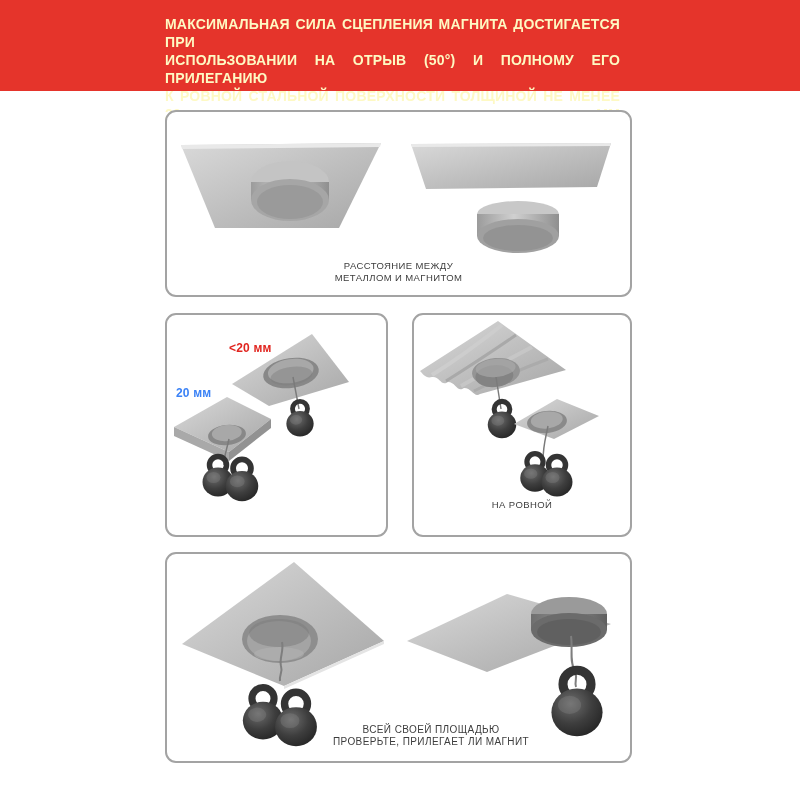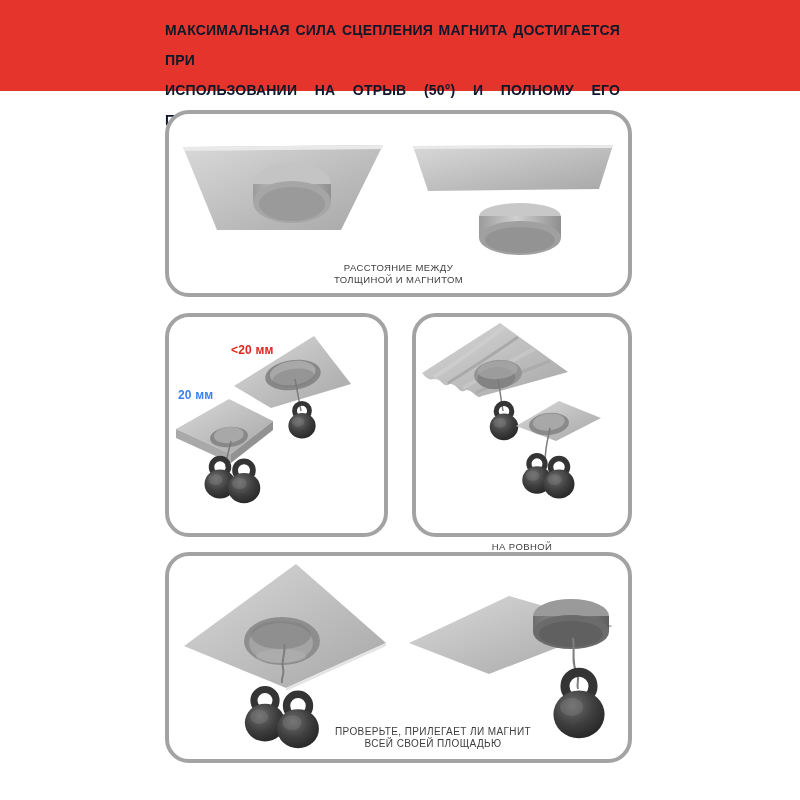--- a/index.html
+++ b/index.html
@@ -6,41 +6,41 @@
   .page{
     position:relative;width:800px;height:800px;background:#ffffff;overflow:hidden;
     font-family:"Liberation Sans","DejaVu Sans",sans-serif;
   }
   
   .banner{
     position:absolute;left:0;top:0;width:800px;height:91px;
     background:#e5342b;box-sizing:border-box;padding:15px 180px 0 165px;
   }
   .banner-line{
-    width:455px;color:#0f172a;font-weight:bold;font-size:14px;line-height:30px;
+    width:455px;color:#fef9c3;font-weight:bold;font-size:14px;line-height:18px;
     text-align:justify;text-align-last:justify;letter-spacing:0.2px;white-space:normal;
   }
   
   .panel{
-    position:absolute;box-sizing:border-box;border:4px solid #a3a3a3;border-radius:24px;
+    position:absolute;box-sizing:border-box;border:2px solid #a3a3a3;border-radius:11px;
     background:#ffffff;
   }
   .panel-distance{left:165px;top:110px;width:467px;height:187px;}
   .panel-thickness{left:165px;top:313px;width:223px;height:224px;}
   .panel-surface{left:412px;top:313px;width:220px;height:224px;}
   .panel-contact{left:165px;top:552px;width:467px;height:211px;}
   .panel svg.illu{position:absolute;left:0;top:0;display:block;}
   
   .caption{
     position:absolute;color:#3d3d3d;font-size:9.5px;line-height:12px;
     letter-spacing:0.4px;font-weight:400;
   }
   .cap-distance{left:0;top:148px;width:100%;text-align:center;}
   .cap-thickness{left:106px;top:174px;text-align:left;line-height:13px;}
-  .cap-surface{left:0;top:184px;width:100%;text-align:center;margin-top:40px;}
+  .cap-surface{left:0;top:184px;width:100%;text-align:center;}
   .cap-contact{left:104px;top:170px;width:320px;text-align:center;font-size:10px;}
   
   .dim-label{position:absolute;font-weight:bold;font-size:12px;letter-spacing:0.2px;}
   .label-bad{left:62px;top:26px;color:#e1251f;}
   .label-good{left:9px;top:71px;color:#3b82f6;}
   .hidden-defs{position:absolute;width:0;height:0;overflow:hidden;}
 </style>
 </head>
 <body>
 
@@ -98,21 +98,21 @@
         <polygon points="244,32 444,31 430,75 259,77" fill="url(#plateG)"></polygon>
         <polygon points="244,32 444,31 443,34 245,35" fill="#e9e9e9"></polygon>
         <ellipse cx="351" cy="102" rx="41" ry="13" fill="#c8c8c8"></ellipse>
         <rect x="310" y="102" width="82" height="22" fill="url(#magSide)"></rect>
         <ellipse cx="351" cy="124" rx="41" ry="17" fill="#a0a0a0"></ellipse>
         <ellipse cx="351" cy="126" rx="35" ry="13" fill="#939393"></ellipse>
       </g>
     </svg>
     <div class="caption cap-distance">
       <div>РАССТОЯНИЕ МЕЖДУ</div>
-      <div>ТОЛЩИНОЙ И МАГНИТОМ</div>
+      <div>МЕТАЛЛОМ И МАГНИТОМ</div>
     </div>
   </div>
 
   <div class="panel panel-thickness">
     <svg class="illu" width="217" height="218" viewBox="0 0 217 218">
 
       <g>
         <polygon points="145,19 182,67 102,91 65,69" fill="url(#plateG)"></polygon>
         <g transform="rotate(-8 124 58)">
           <ellipse cx="124" cy="58" rx="28" ry="15" fill="#888888"></ellipse>
@@ -202,18 +202,18 @@
         <polygon points="340,40 444,70 320,118 240,87" fill="url(#plateG)"></polygon>
         <ellipse cx="402" cy="60" rx="38" ry="17" fill="#9a9a9a"></ellipse>
         <rect x="364" y="60" width="76" height="16" fill="url(#magDark)"></rect>
         <ellipse cx="402" cy="76" rx="38" ry="17" fill="#6b6b6b"></ellipse>
         <ellipse cx="402" cy="78" rx="32" ry="13" fill="#606060"></ellipse>
         <path d="M404,82 C406,96 402,106 408,118 C411,124 407,128 409,133" stroke="#7e7e7e" stroke-width="2" fill="none"></path>
         <use href="#kb" transform="translate(410,155) scale(1.65)"></use>
       </g>
     </svg>
     <div class="caption cap-contact">
+      <div>ВСЕЙ СВОЕЙ ПЛОЩАДЬЮ</div>
       <div>ПРОВЕРЬТЕ, ПРИЛЕГАЕТ ЛИ МАГНИТ</div>
-      <div>ВСЕЙ СВОЕЙ ПЛОЩАДЬЮ</div>
     </div>
   </div>
 
 </div>
 
 </body></html>

